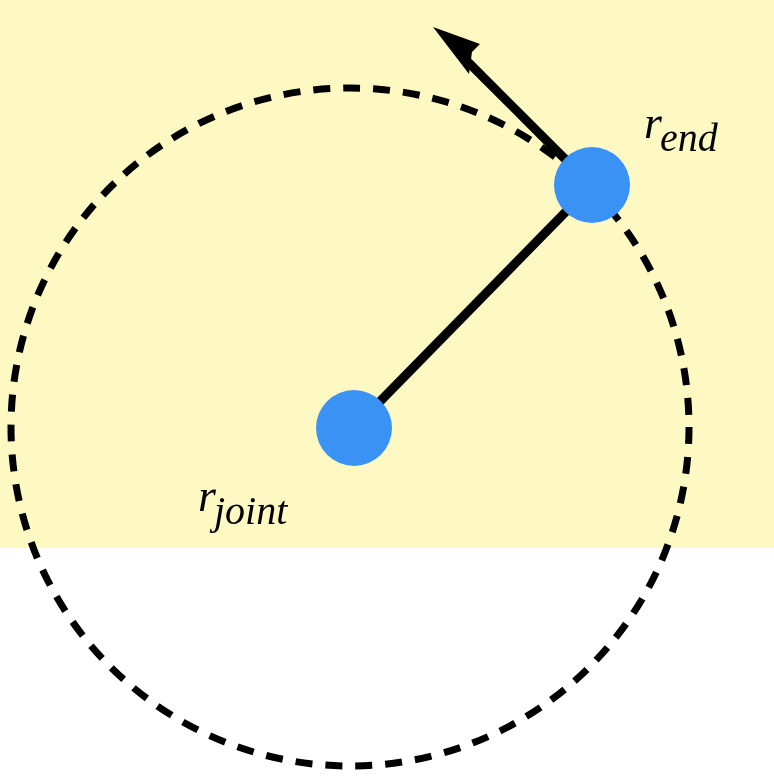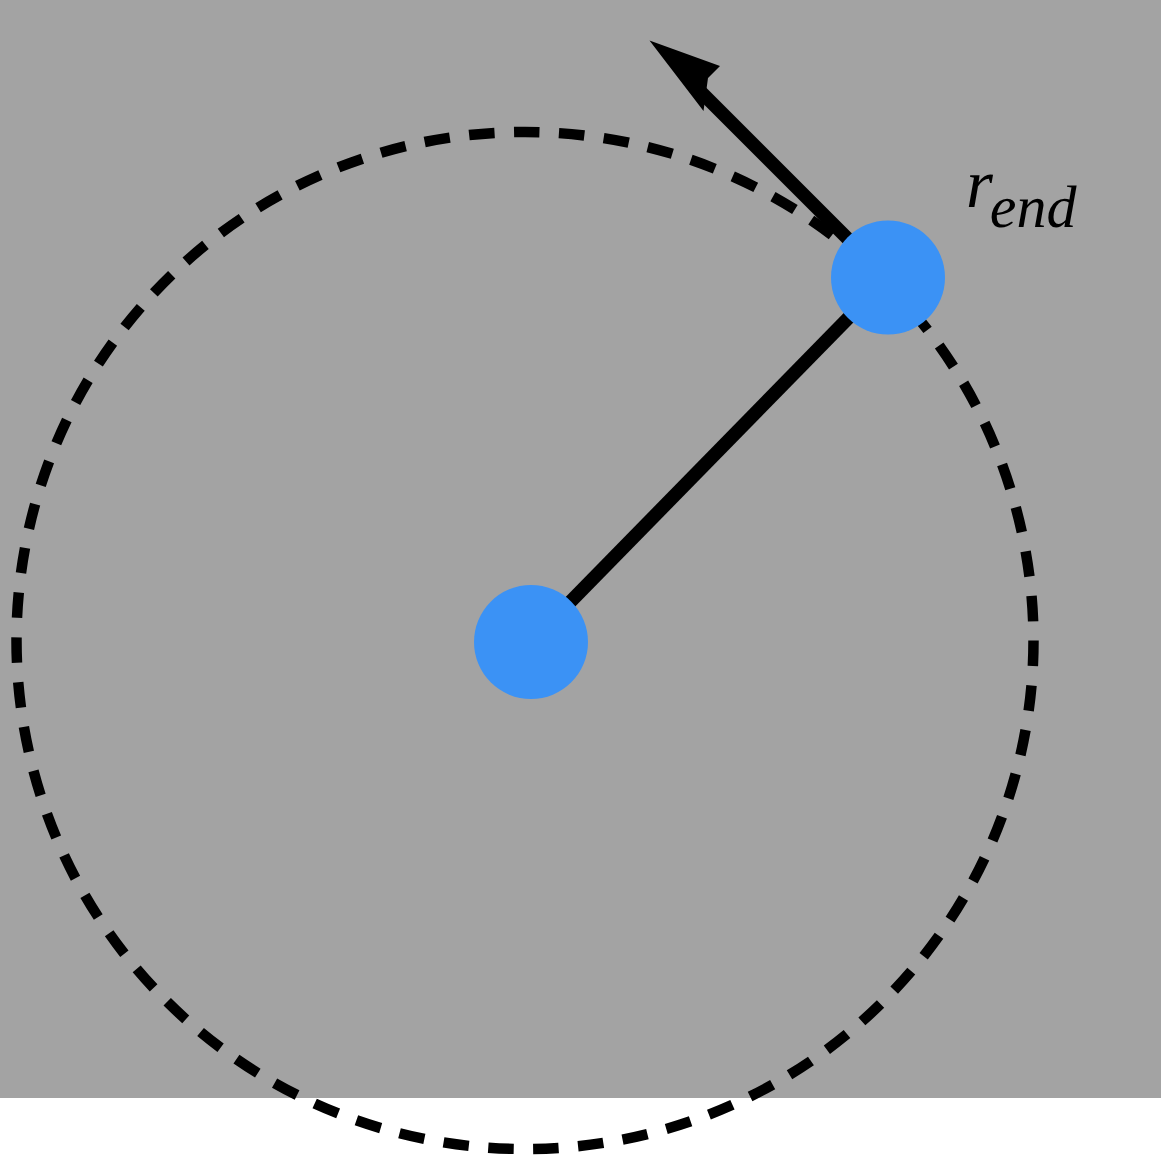--- a/index.html
+++ b/index.html
@@ -9,22 +9,22 @@
   }
   body {
     width: 774px;
     height: 780px;
     overflow: hidden;
     font-family: "Liberation Serif", serif;
   }
   #stage {
     position: relative;
     width: 774px;
-    height: 732px;
-    background: #a3a3a3;
+    height: 548px;
+    background: #fef9c3;
   }
   #diagram-svg {
     position: absolute;
     left: 0;
     top: 0;
     width: 774px;
     height: 780px;
     display: block;
   }
   .math-label {
@@ -74,14 +74,17 @@
 
     <circle cx="354" cy="428" r="38" fill="#3b92f5"></circle>
 
     <circle cx="592" cy="185" r="38" fill="#3b92f5"></circle>
   </svg>
 
   <div class="math-label" id="label-r-end">
     <span class="base">r</span><span class="sub">end</span>
   </div>
 
+  <div class="math-label" id="label-r-joint">
+    <span class="base">r</span><span class="sub">joint</span>
+  </div>
 
 </div>
 
 </body></html>

